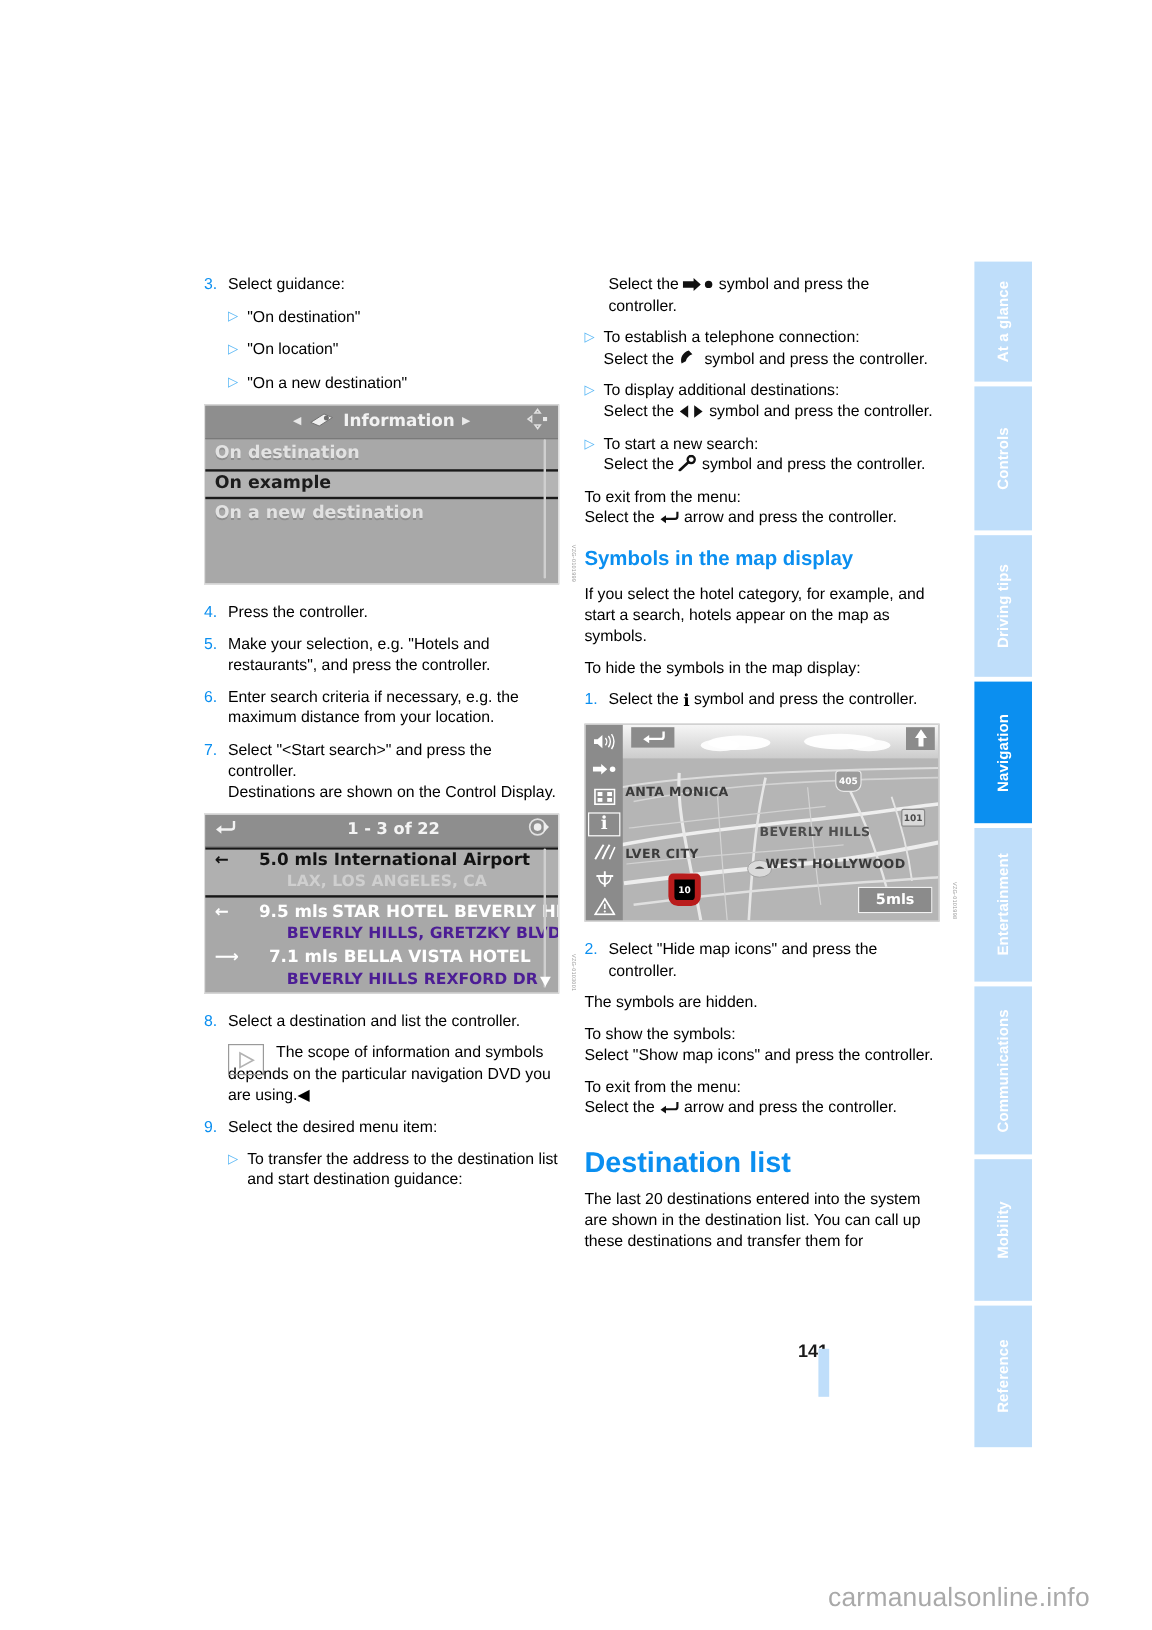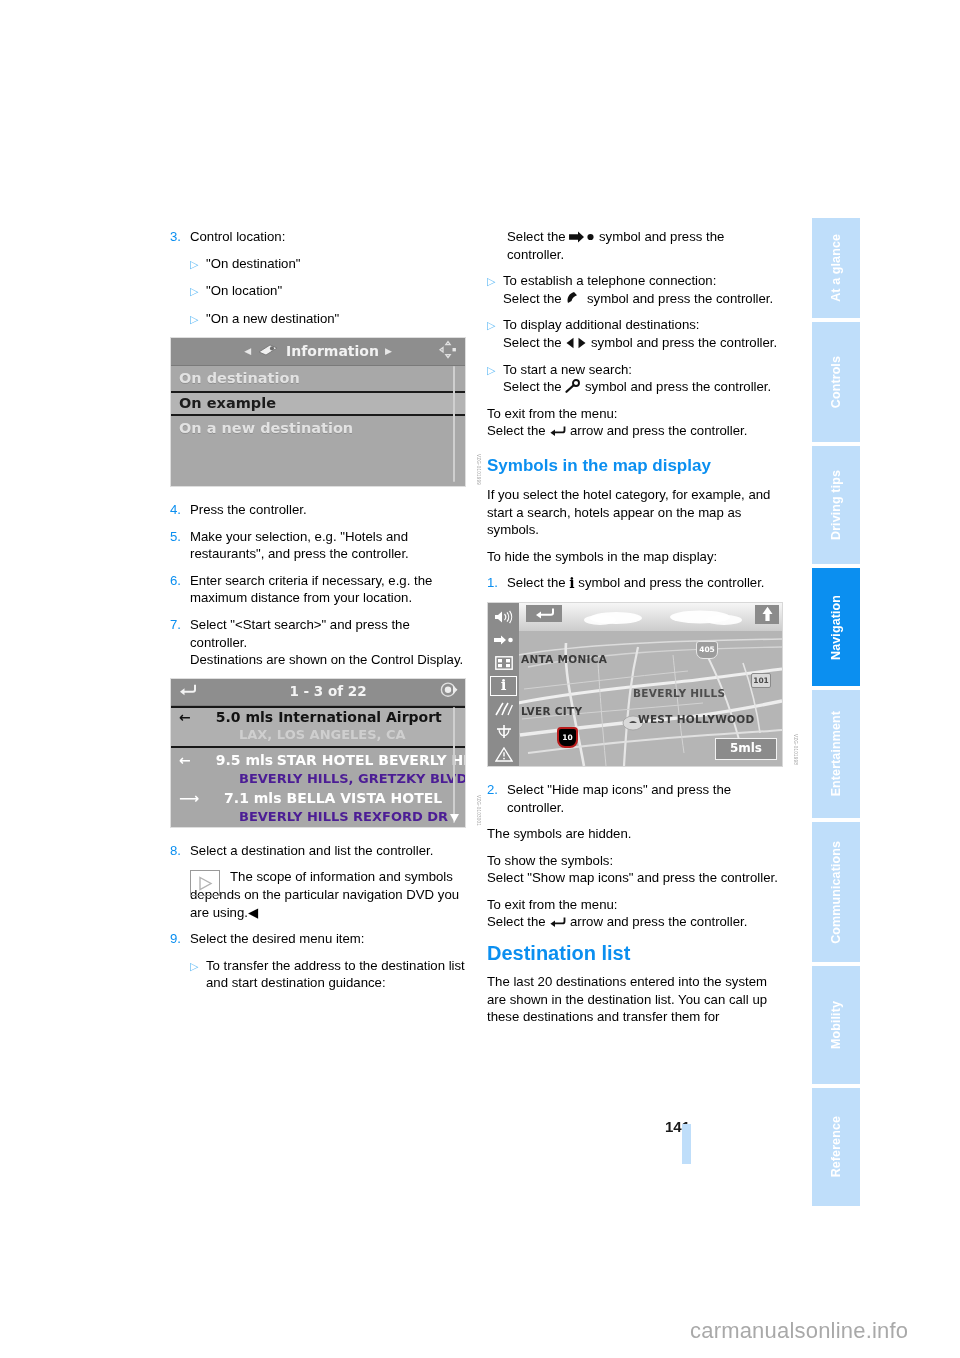--- a/index.html
+++ b/index.html
@@ -366,34 +366,34 @@
     width: 18px; height: 13px;
     background: #d9d9d9;
     color: #4a4a4a;
     border: 1px solid #8a8a8a;
     border-radius: 2px;
   }
   .shield.i10 {
     width: 17px; height: 17px;
     background: #000000;
     border-radius: 4px 4px 8px 8px;
-    border: 2px solid #b91c1c;
+    border: 5px solid #b91c1c;
   }
 
   
   h2.sec {
     color: #0b8ff0;
     font-size: 17px;
     font-weight: bold;
     margin: 16px 0 10px 0;
     line-height: 20px;
   }
   h2.sec.big {
-    font-size: 20px;
-    margin-top: 12px;
+    font-size: 24px;
+    margin-top: 28px;
   }
 
   
   .pagenum {
     position: absolute;
     left: 665px;
     top: 1118px;
     font-size: 15px;
     font-weight: bold;
     color: #1a1a1a;
@@ -451,21 +451,21 @@
     </div>
     <div class="tab" style="height:118px">
       <span class="tab-label">Reference</span>
     </div>
   </div>
 
   <div class="col col-left">
 
     <div class="step">
       <span class="step-num">3.</span>
-      <span class="step-body">Control location:</span>
+      <span class="step-body">Select guidance:</span>
     </div>
     <div class="bullet">
       <span class="bullet-mark">▷</span>
       <span class="bullet-body">"On destination"</span>
     </div>
     <div class="bullet">
       <span class="bullet-mark">▷</span>
       <span class="bullet-body">"On location"</span>
     </div>
     <div class="bullet">

